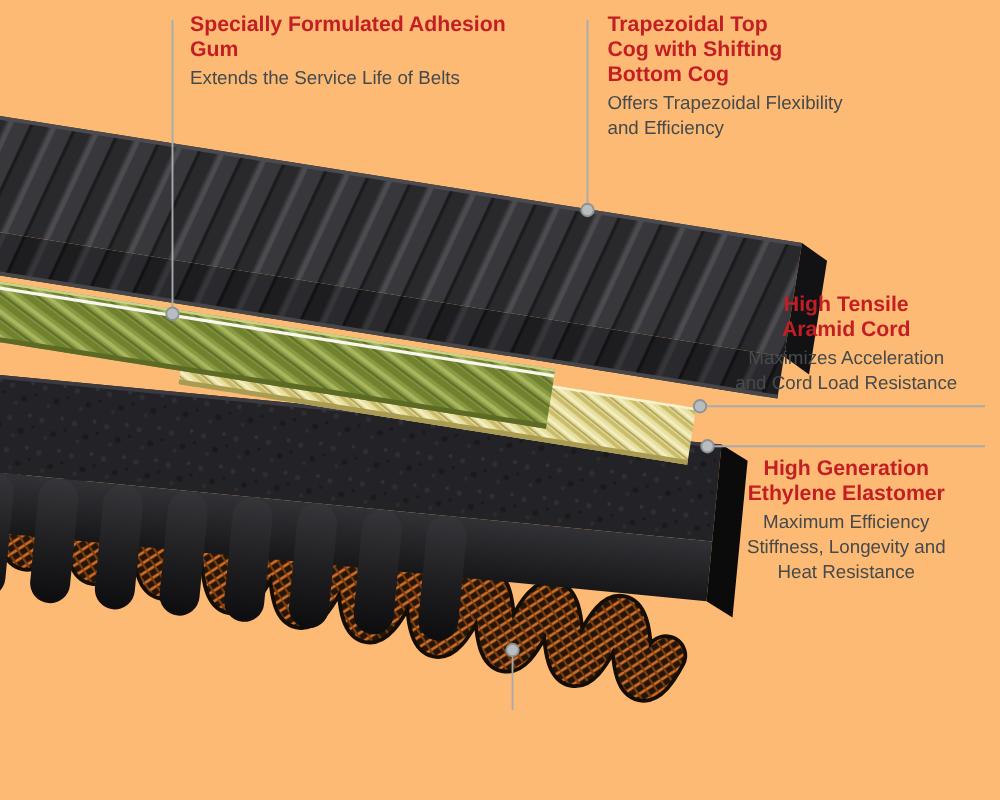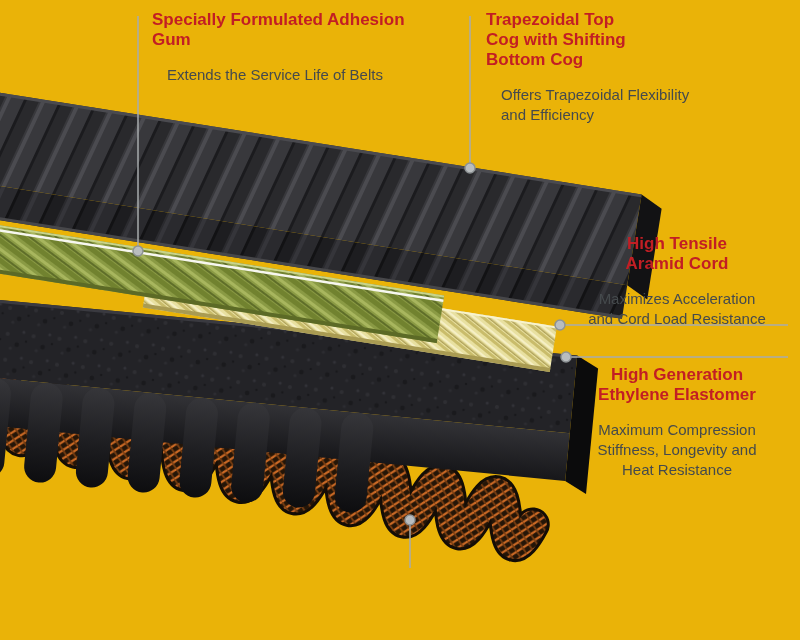--- a/index.html
+++ b/index.html
@@ -1,26 +1,26 @@
 <!DOCTYPE html>
 <html><head>
 <meta charset="utf-8">
 <style>
   html,body{margin:0;padding:0;background:#ffffff;}
   body{width:800px;height:640px;overflow:hidden;font-family:"Liberation Sans",sans-serif;}
-  .stage{position:relative;width:800px;height:640px;background:#eab308;}
+  .stage{position:relative;width:800px;height:640px;background:#fdba74;}
   svg.belt{position:absolute;left:0;top:0;}
   .callout{position:absolute;}
   .callout h3{
     margin:0 0 3px 0;
     font-size:17px;line-height:1.18;font-weight:bold;
     color:#c21e24;white-space:pre-line;
   }
   .callout p{
-    margin:15px;
+    margin:0;
     font-size:15px;line-height:1.33;
     color:#454a4d;white-space:pre-line;
   }
   .callout.right{text-align:center;}
   #c1{left:152px;top:10px;width:280px;}
   #c2{left:486px;top:10px;width:230px;}
   #c3{right:8px;top:234px;width:230px;}
   #c4{right:8px;top:365px;width:230px;}
   #c5{left:424px;top:572px;width:260px;}
 </style>
@@ -155,19 +155,19 @@
   <div class="callout right" id="c3">
     <h3>High Tensile
 Aramid Cord</h3>
     <p>Maximizes Acceleration
 and Cord Load Resistance</p>
   </div>
 
   <div class="callout right" id="c4">
     <h3>High Generation
 Ethylene Elastomer</h3>
-    <p>Maximum Compression
+    <p>Maximum Efficiency
 Stiffness, Longevity and
 Heat Resistance</p>
   </div>
 
 
 </div>
 
 </body></html>

